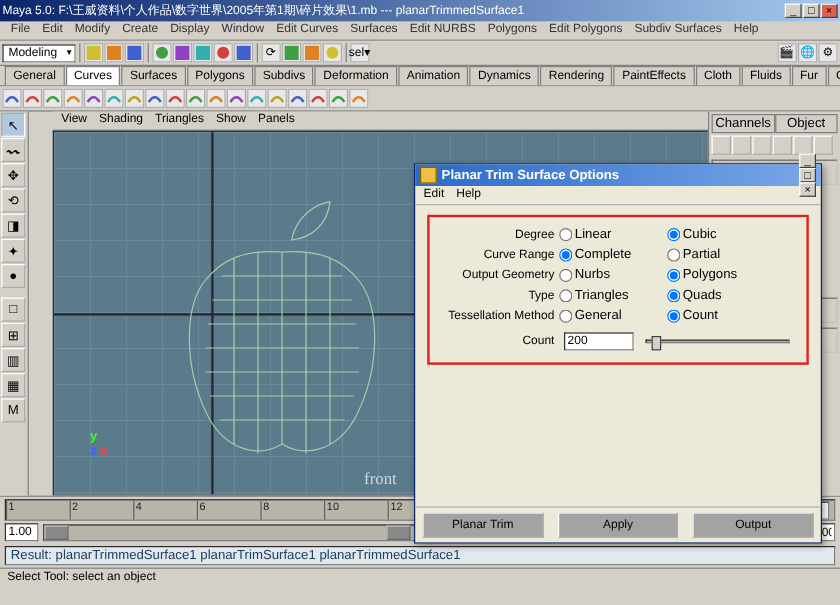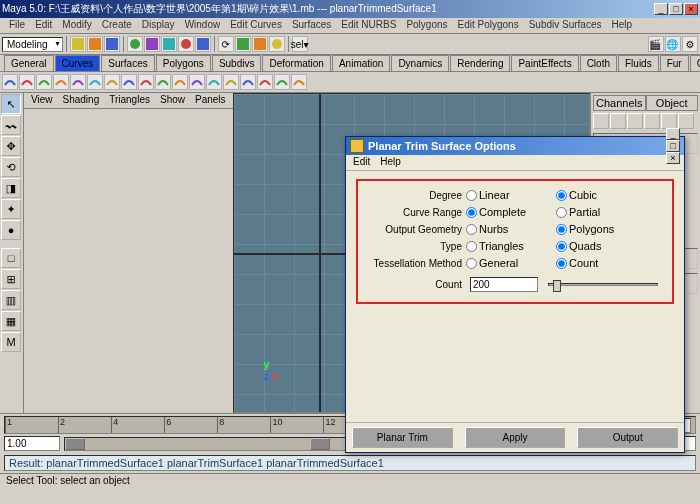--- a/index.html
+++ b/index.html
@@ -18,29 +18,29 @@
 
 
 .shelf-row { background: #d4d0c8; border-bottom: 1px solid #808080; padding: 2px; display: flex; align-items: center; gap: 1px; min-height: 20px; flex-wrap: wrap; }
 .dropdown { background: #fff; border: 1px inset #808080; padding: 1px 14px 1px 4px; font-size: 10px; position: relative; }
 .dropdown::after { content: "▾"; position: absolute; right: 2px; top: 1px; font-size: 8px; }
 .tbicon { width: 16px; height: 16px; border: 1px solid #b0b0b0; background: #e8e8e8; display: inline-flex; align-items: center; justify-content: center; font-size: 10px; cursor: pointer; }
 .sep { width: 1px; height: 16px; background: #808080; margin: 0 2px; }
 
 .tabs { background: #d4d0c8; display: flex; border-bottom: 1px solid #808080; padding-left: 4px; }
 .tab { padding: 2px 6px; font-size: 10px; border: 1px solid #808080; border-bottom: none; margin-right: 1px; background: #d4d0c8; cursor: pointer; }
-.tab.active { background: #1d4ed8; }
+.tab.active { background: #ffffff; }
 
 
 .main { display: flex; height: 320px; position: relative; }
 .toolbox { width: 24px; background: #d4d0c8; border-right: 1px solid #808080; display: flex; flex-direction: column; gap: 1px; padding: 1px; }
 .tbx { width: 20px; height: 20px; border: 1px outset #fff; background: #d4d0c8; cursor: pointer; display: flex; align-items: center; justify-content: center; }
 .tbx.sel { border-style: inset; background: #b0c8e0; }
 
-.viewport-wrap { flex: 1; display: flex; flex-direction: row; }
+.viewport-wrap { flex: 1; display: flex; flex-direction: column; margin-left: 20px; }
 .vp-menubar { height: 16px; background: #d4d0c8; border-bottom: 1px solid #808080; display: flex; padding: 0 4px; gap: 4px; }
 .vp-menubar span { font-size: 10px; padding: 1px 3px; cursor: pointer; }
 .viewport { flex: 1; background: #5b7a8c; position: relative; overflow: hidden; border: 1px inset #808080; }
 .grid { position: absolute; inset: 0; background-image:
   linear-gradient(#6a8a9c 1px, transparent 1px),
   linear-gradient(90deg, #6a8a9c 1px, transparent 1px);
   background-size: 30px 30px; }
 .axis-x { position: absolute; left: 0; right: 0; top: 50%; height: 2px; background: #2a2a2a; }
 .axis-y { position: absolute; top: 0; bottom: 0; left: 24%; width: 2px; background: #2a2a2a; }
 .apple { position: absolute; left: 90px; top: 50px; }
@@ -63,32 +63,32 @@
 .dlg-menubar { height: 16px; display: flex; padding: 0 4px; gap: 4px; border-bottom: 1px solid #b0b0b0; }
 .dlg-menubar span { font-size: 10px; padding: 1px 3px; cursor: pointer; }
 .dlg-body { padding: 8px 10px; position: relative; }
 .redbox { border: 2px solid #e02020; padding: 6px 8px 10px 8px; }
 .optrow { display: flex; align-items: center; height: 16px; margin-bottom: 1px; }
 .optrow .lbl { width: 100px; text-align: right; font-size: 10px; padding-right: 4px; }
 .optrow .col { width: 90px; display: flex; align-items: center; font-size: 10px; gap: 2px; }
 .optrow input[type=radio] { width: 11px; height: 11px; }
 .countrow { display: flex; align-items: center; margin-top: 6px; gap: 4px; }
 .countrow .lbl { width: 100px; text-align: right; font-size: 10px; padding-right: 4px; }
-.countrow input[type=text] { width: 68px; border: 1px inset #808080; font-size: 10px; padding: 1px 2px; }
+.countrow input[type=text] { width: 58px; border: 1px inset #808080; font-size: 10px; padding: 1px 2px; }
 .slider { flex: 1; height: 3px; background: #b0b0b0; border: 1px inset #808080; position: relative; margin: 0 6px; }
 .slider .thumb { position: absolute; top: -4px; left: 4px; width: 8px; height: 12px; background: #d4d0c8; border: 1px solid #404040; cursor: pointer; }
 .dlg-btns { display: flex; border-top: 1px solid #b0b0b0; }
 .dlg-btns button { flex: 1; margin: 4px 6px; padding: 4px 0; border: 1px outset #fff; background: #a3a3a3; font-size: 10px; cursor: pointer; }
 
 
 .timeline { background: #d4d0c8; border-top: 1px solid #808080; }
 .tl-ruler { height: 18px; background: #b8b4a8; border: 1px inset #808080; margin: 2px 4px 0 4px; position: relative; display: flex; }
 .tl-tick { flex: 1; border-left: 1px solid #606060; font-size: 9px; padding-left: 1px; color: #202020; }
 .tl-row2 { display: flex; align-items: center; gap: 4px; padding: 2px 4px; }
-.tl-input { width: 56px; border: 1px inset #808080; padding: 1px 2px; font-size: 10px; }
+.tl-input { width: 28px; border: 1px inset #808080; padding: 1px 2px; font-size: 10px; }
 .tl-strip { flex: 1; height: 14px; background: #b8b4a8; border: 1px inset #808080; position: relative; }
 .tl-knob { position: absolute; top: 0; height: 100%; background: #888; width: 20px; border: 1px outset #c0c0c0; cursor: pointer; }
 .cmdline { height: 16px; background: #e0e8f0; border: 1px inset #808080; margin: 2px 4px; padding: 1px 4px; font-size: 10px; color: #204060; display: flex; }
 .statusbar { height: 16px; border-top: 1px solid #808080; padding: 1px 6px; font-size: 10px; background: #d4d0c8; }
 .c-red{fill:#d04040}.c-grn{fill:#40a040}.c-blu{fill:#4060d0}.c-yel{fill:#d0c030}.c-pur{fill:#9040c0}.c-cyn{fill:#30b0b0}.c-org{fill:#e08020}
 </style>
 </head>
 <body>
 
 <div class="titlebar">

